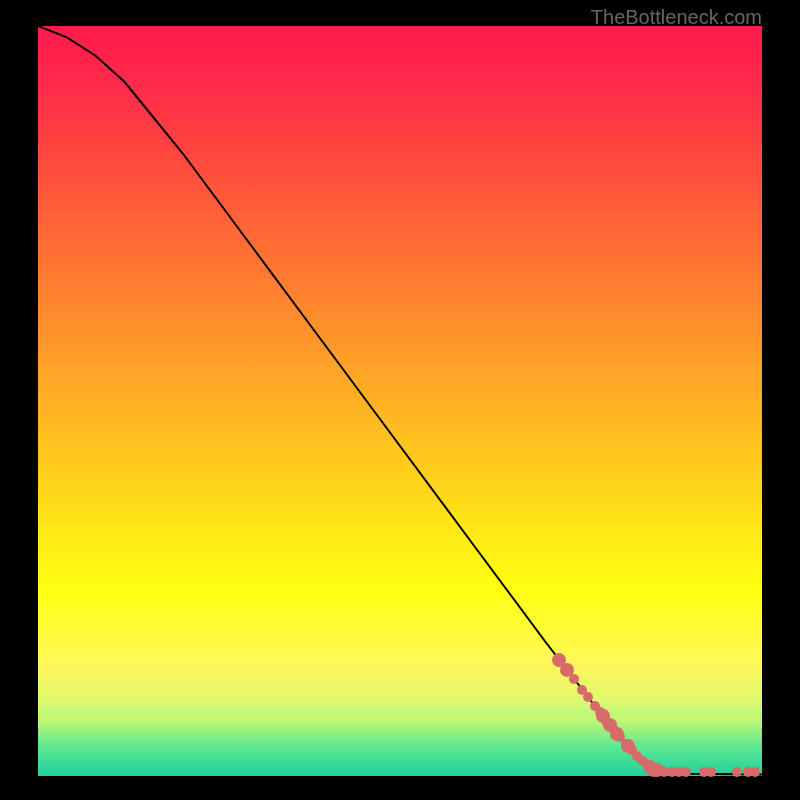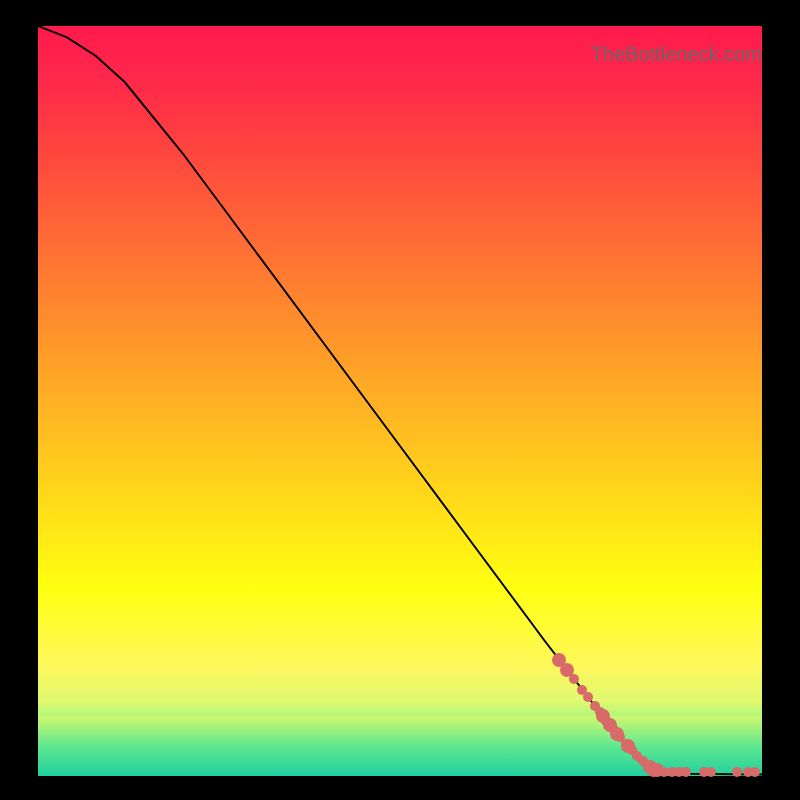--- a/index.html
+++ b/index.html
@@ -44,21 +44,20 @@
   }
   .band-green  { top: 716px; height: 60px; background: linear-gradient(to bottom, #d0f870, #60e890, #20d0a0); }
   .watermark {
     position: absolute;
     top: 6px;
     right: 38px;
     color: #666;
     font-size: 20px;
     font-weight: normal;
     z-index: 10;
-    margin-top: 37px;
   }
   svg.curve {
     position: absolute;
     left: 38px;
     top: 26px;
     width: 724px;
     height: 750px;
     pointer-events: none;
     z-index: 5;
   }

